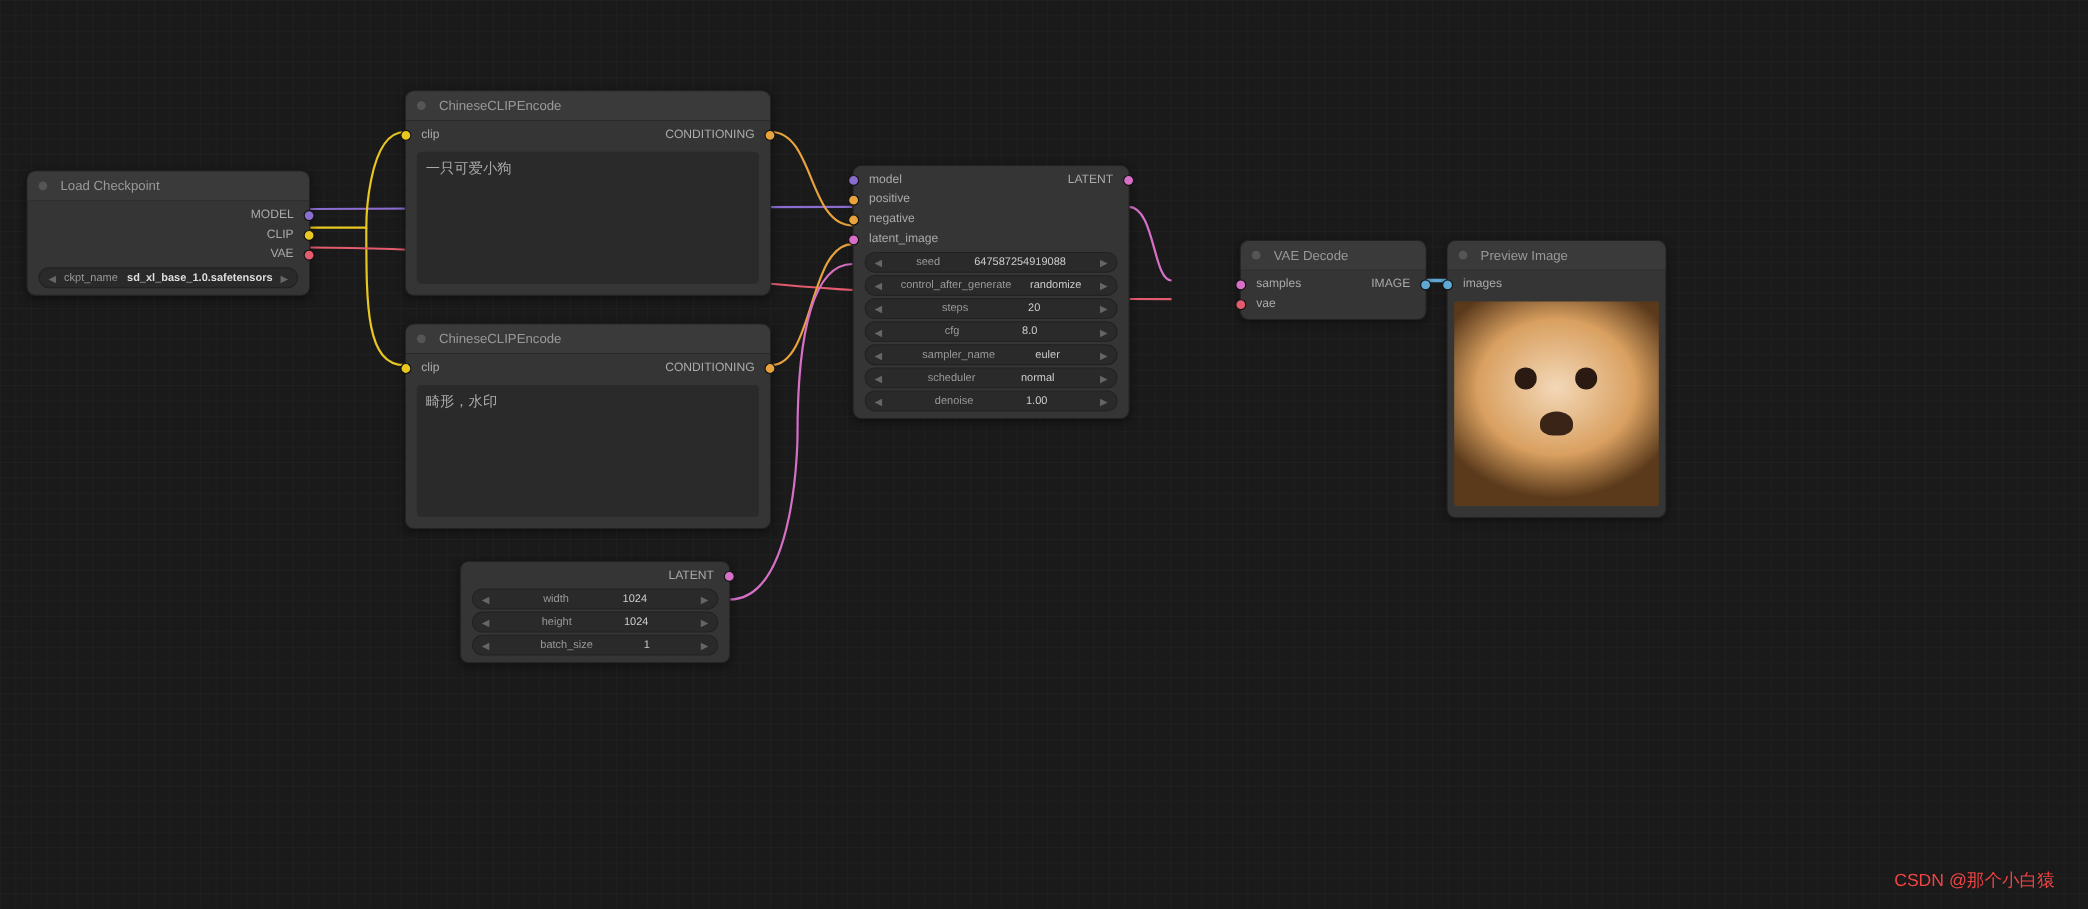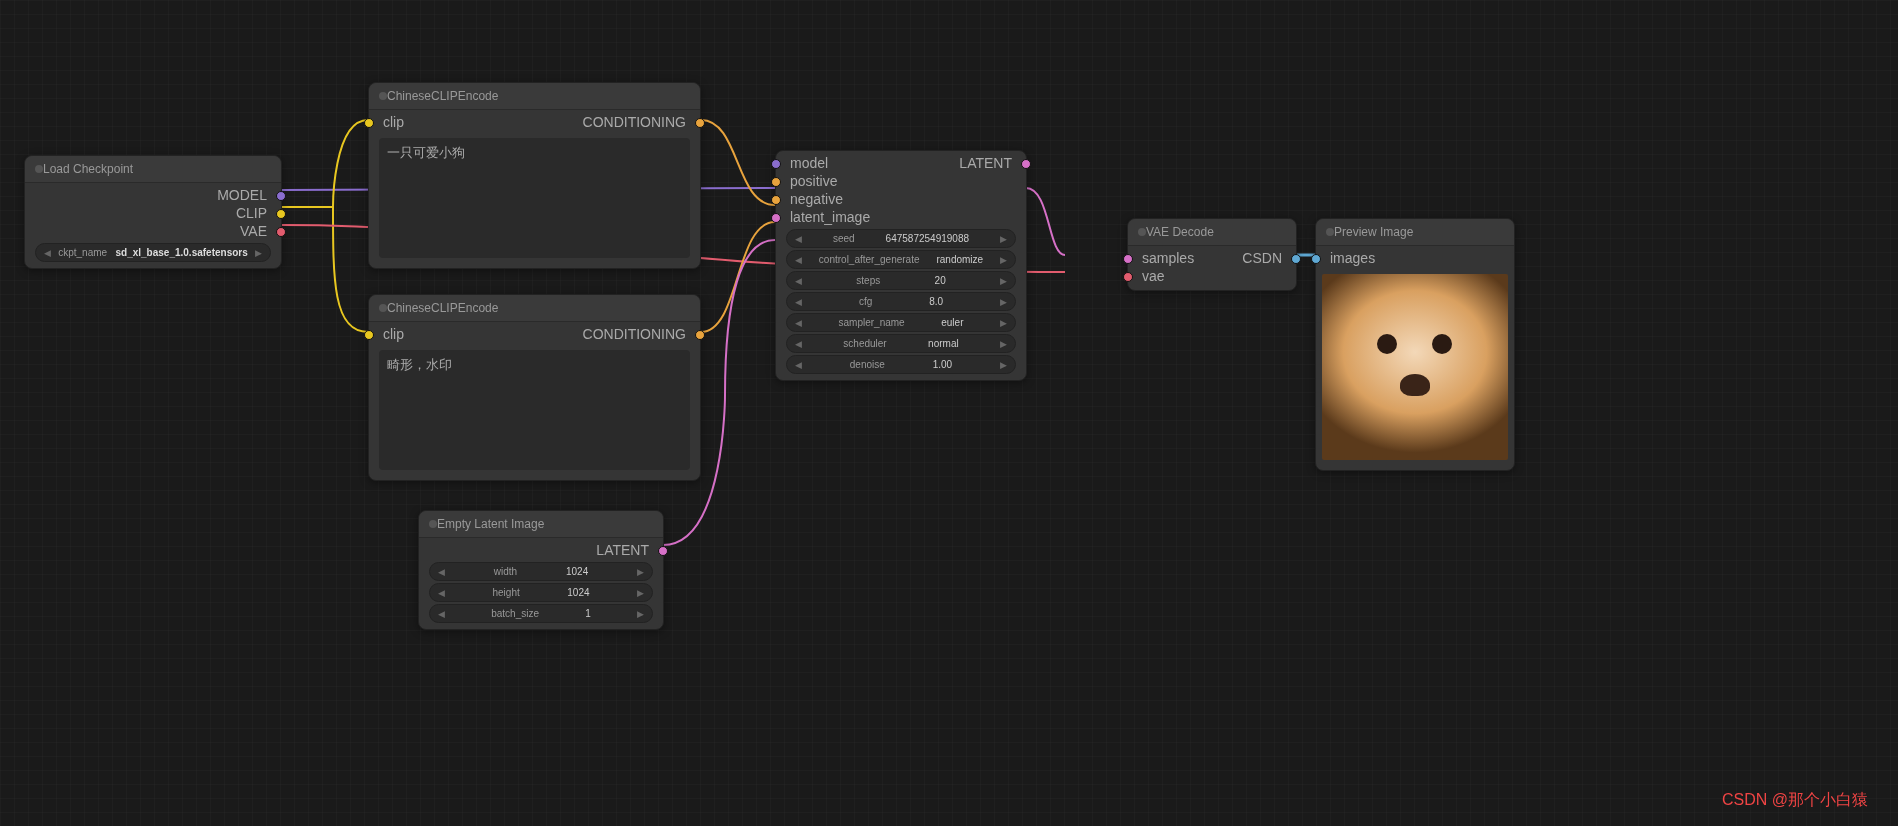--- a/index.html
+++ b/index.html
@@ -1,24 +1,24 @@
 <!DOCTYPE html>
 <html><head>
 <meta charset="utf-8">
 <style>
 *{margin:0;padding:0;box-sizing:border-box}
 body{background:#1a1a1a;font-family:Arial,sans-serif;font-size:11px;color:#aaa;width:1898px;height:826px;position:relative;overflow:hidden;
 background-image:linear-gradient(rgba(50,50,50,.2) 1px,transparent 1px),linear-gradient(90deg,rgba(50,50,50,.2) 1px,transparent 1px);
 background-size:14px 14px}
 svg.wires{position:absolute;top:0;left:0;width:1898px;height:826px;pointer-events:none}
 .node{position:absolute;background:#353535;border:1px solid #222;border-radius:8px;box-shadow:0 2px 8px rgba(0,0,0,.4)}
-.title{background:#3a3a3a;border-radius:8px 8px 0 0;padding:6px 10px;font-size:12px;color:#999;border-bottom:1px solid #2a2a2a;display:flex;align-items:center;gap:0}
+.title{background:#3a3a3a;border-radius:8px 8px 0 0;padding:6px 10px;font-size:12px;color:#999;border-bottom:1px solid #2a2a2a;display:flex;align-items:center;gap:12px}
 .dot-t{width:8px;height:8px;border-radius:50%;background:#555}
 .body{padding:4px 0;position:relative}
-.row{position:relative;padding:2px 14px;height:18px;display:flex;align-items:flex-end;font-size:14px}
+.row{position:relative;padding:2px 14px;height:18px;display:flex;align-items:flex-start;font-size:11px}
 .row.r{justify-content:flex-end}
 .port{width:10px;height:10px;border-radius:50%;position:absolute;top:4px;border:1px solid #111}
 .port.l{left:-5px}.port.r{right:-5px}
 .c-model{background:#8a6dce}.c-clip{background:#e8c720}.c-vae{background:#e25c6e}.c-cond{background:#e8a33d}.c-latent{background:#d670c7}.c-img{background:#5fa8d3}
 .widget{margin:2px 10px;background:#2a2a2a;border-radius:10px;padding:3px 8px;display:flex;align-items:center;justify-content:space-between;font-size:10px;color:#999;border:1px solid #222}
 .widget .arr{font-size:9px;color:#666}
 .widget .val{color:#ccc}
 .txa{margin:6px 10px;background:#2a2a2a;border-radius:4px;padding:6px 8px;font-size:13px;color:#aaa;min-height:120px}
 .watermark{position:absolute;right:30px;bottom:15px;color:#ef4444;font-size:16px}
 .img-box{margin:6px;width:186px;height:186px;border-radius:2px;background:radial-gradient(ellipse 70% 60% at 50% 42%,#f3d8b8,#d9a060 55%,#5b3a1b 90%);position:relative;overflow:hidden}
@@ -93,24 +93,20 @@
         <span class="port l c-clip"></span>
         <span>clip</span>
         <span style="margin-left:auto">CONDITIONING</span>
         <span class="port r c-cond"></span>
       </div>
 <div class="txa">畸形，水印</div>
 </div>
 </div>
 
 <div class="node" style="left:418px;top:510px;width:246px">
-<div class="title">
-      <span class="dot-t"></span>
-      <span>Empty Latent Image</span>
-    </div>
 <div class="body">
 <div class="row r">
         <span>LATENT</span>
         <span class="port r c-latent"></span>
       </div>
 <div class="widget">
         <span class="arr">◀</span>
         <span>width</span>
         <span class="val">1024</span>
         <span class="arr">▶</span>
@@ -197,21 +193,21 @@
 
 <div class="node" style="left:1127px;top:218px;width:170px">
 <div class="title">
       <span class="dot-t"></span>
       <span>VAE Decode</span>
     </div>
 <div class="body">
 <div class="row">
         <span class="port l c-latent"></span>
         <span>samples</span>
-        <span style="margin-left:auto">CSDN</span>
+        <span style="margin-left:auto">IMAGE</span>
         <span class="port r c-img"></span>
       </div>
 <div class="row">
         <span class="port l c-vae"></span>
         <span>vae</span>
       </div>
 </div>
 </div>
 
 <div class="node" style="left:1315px;top:218px;width:200px">

